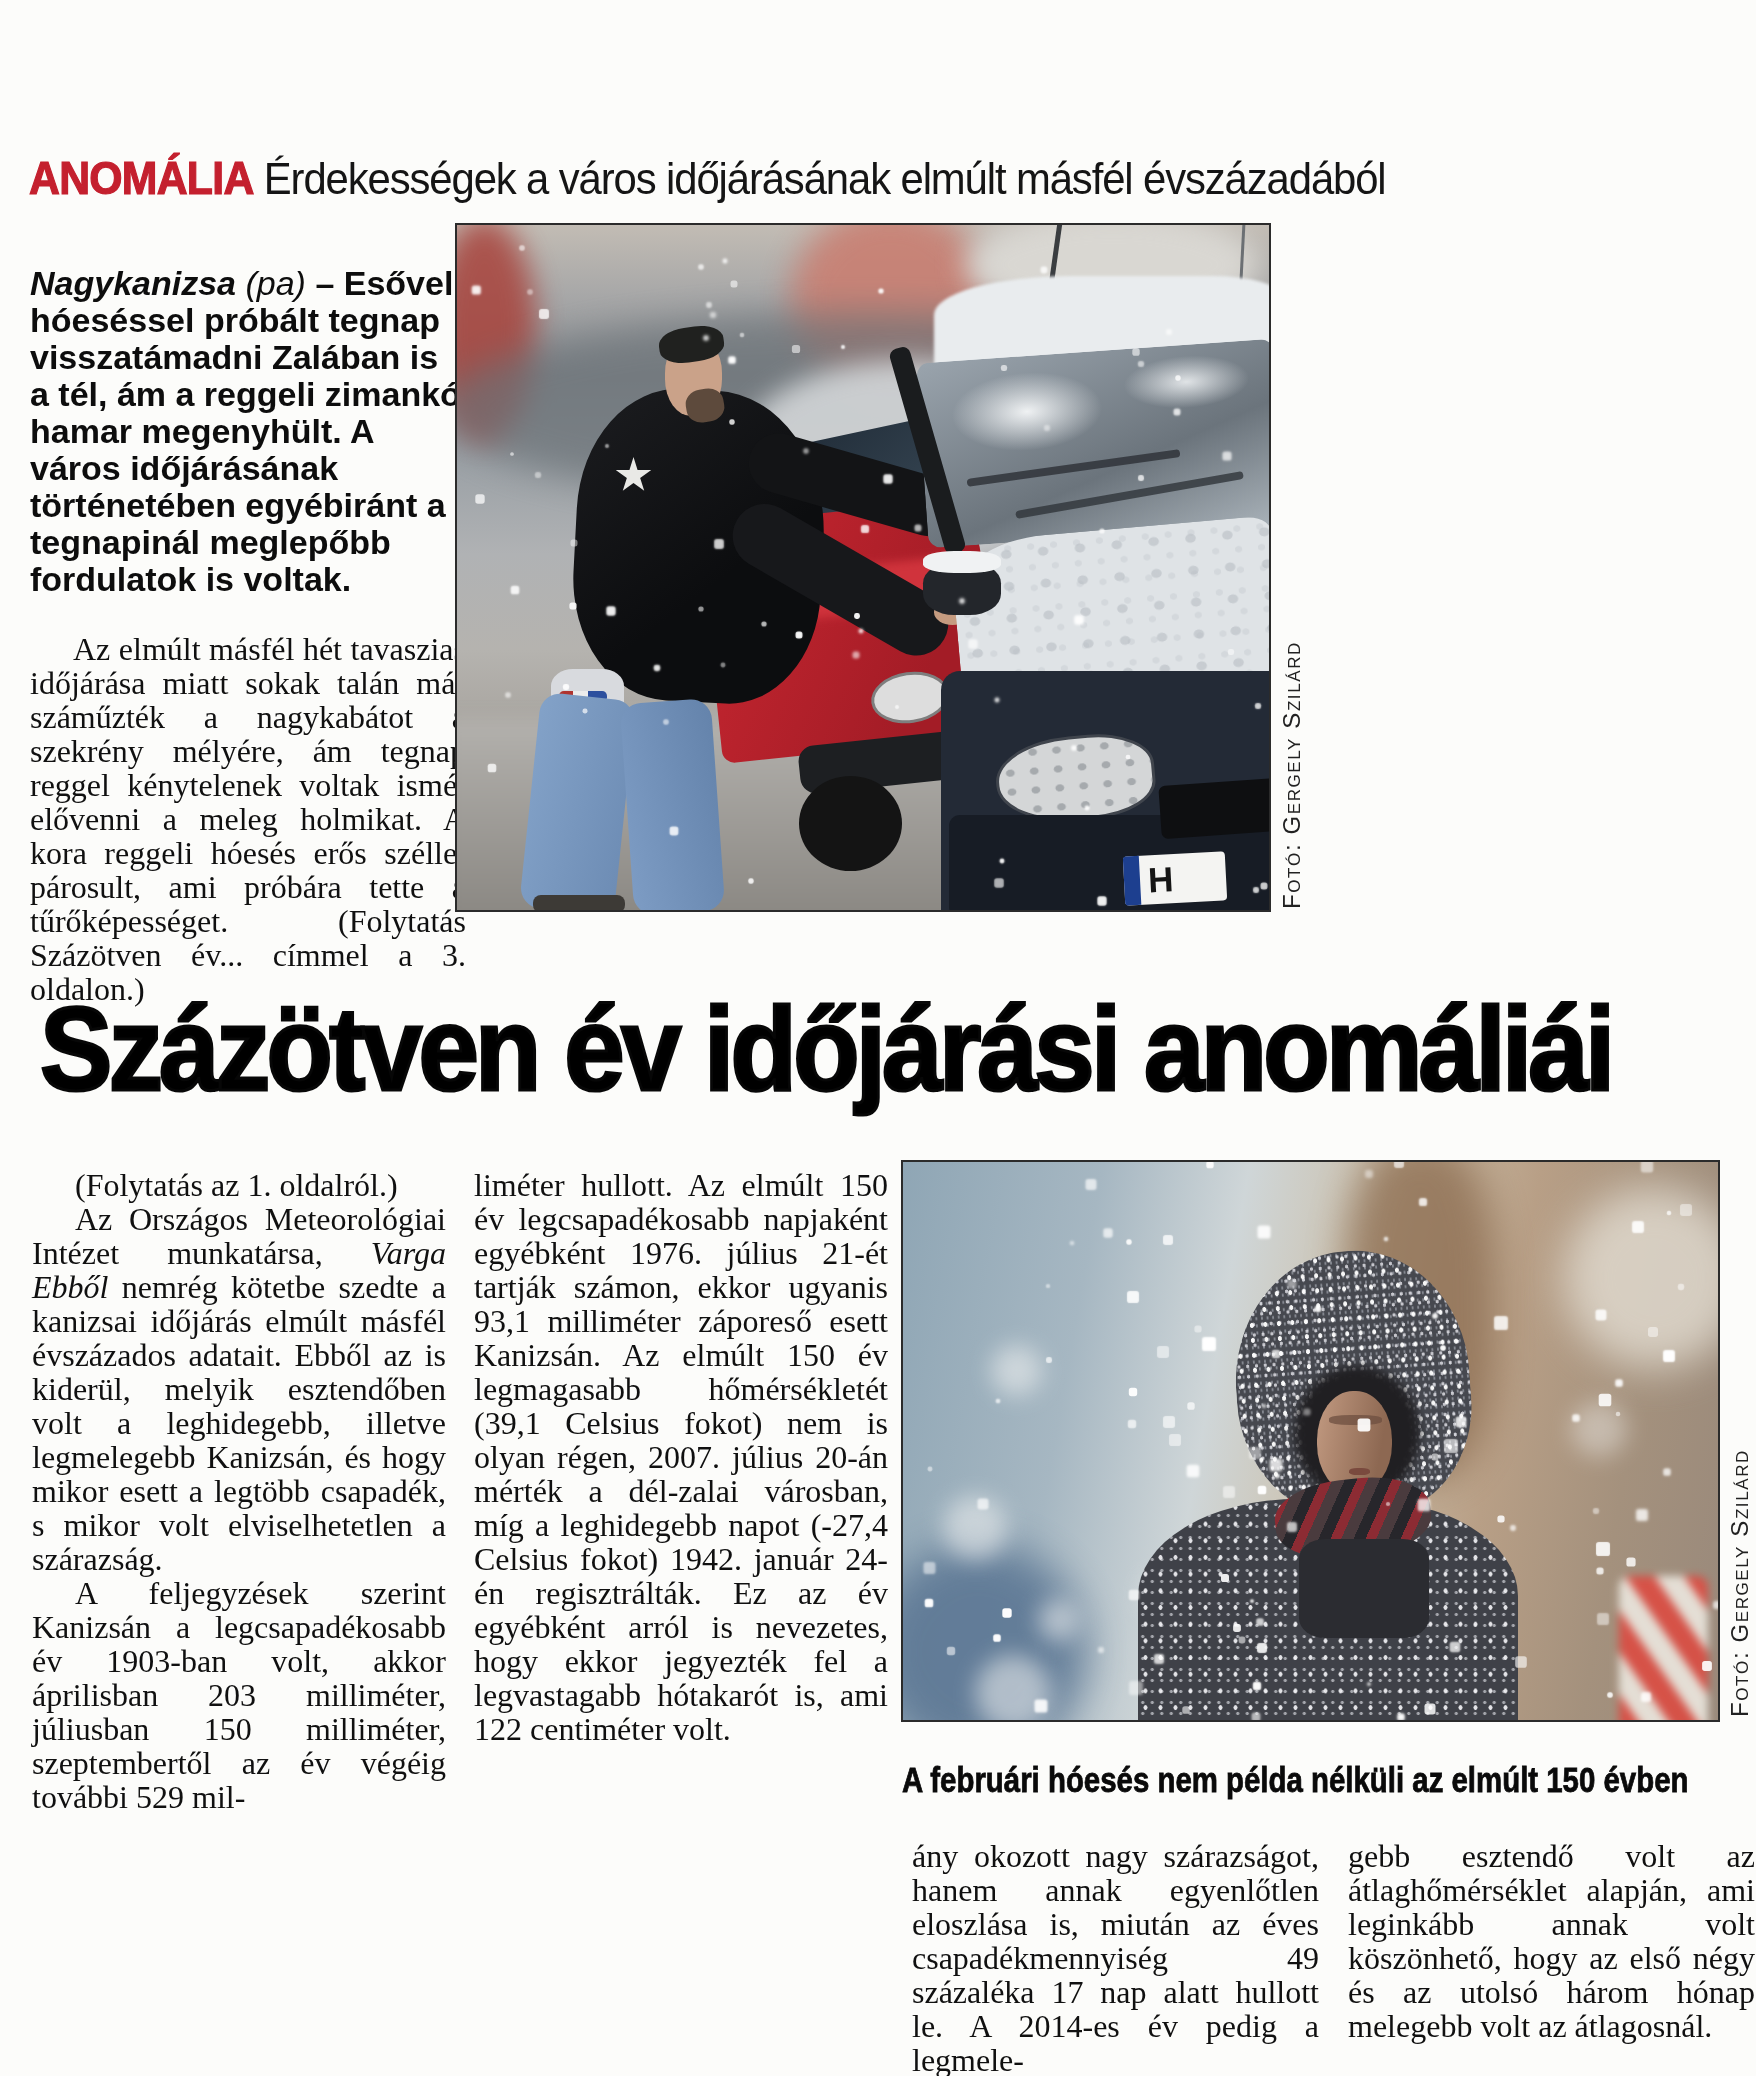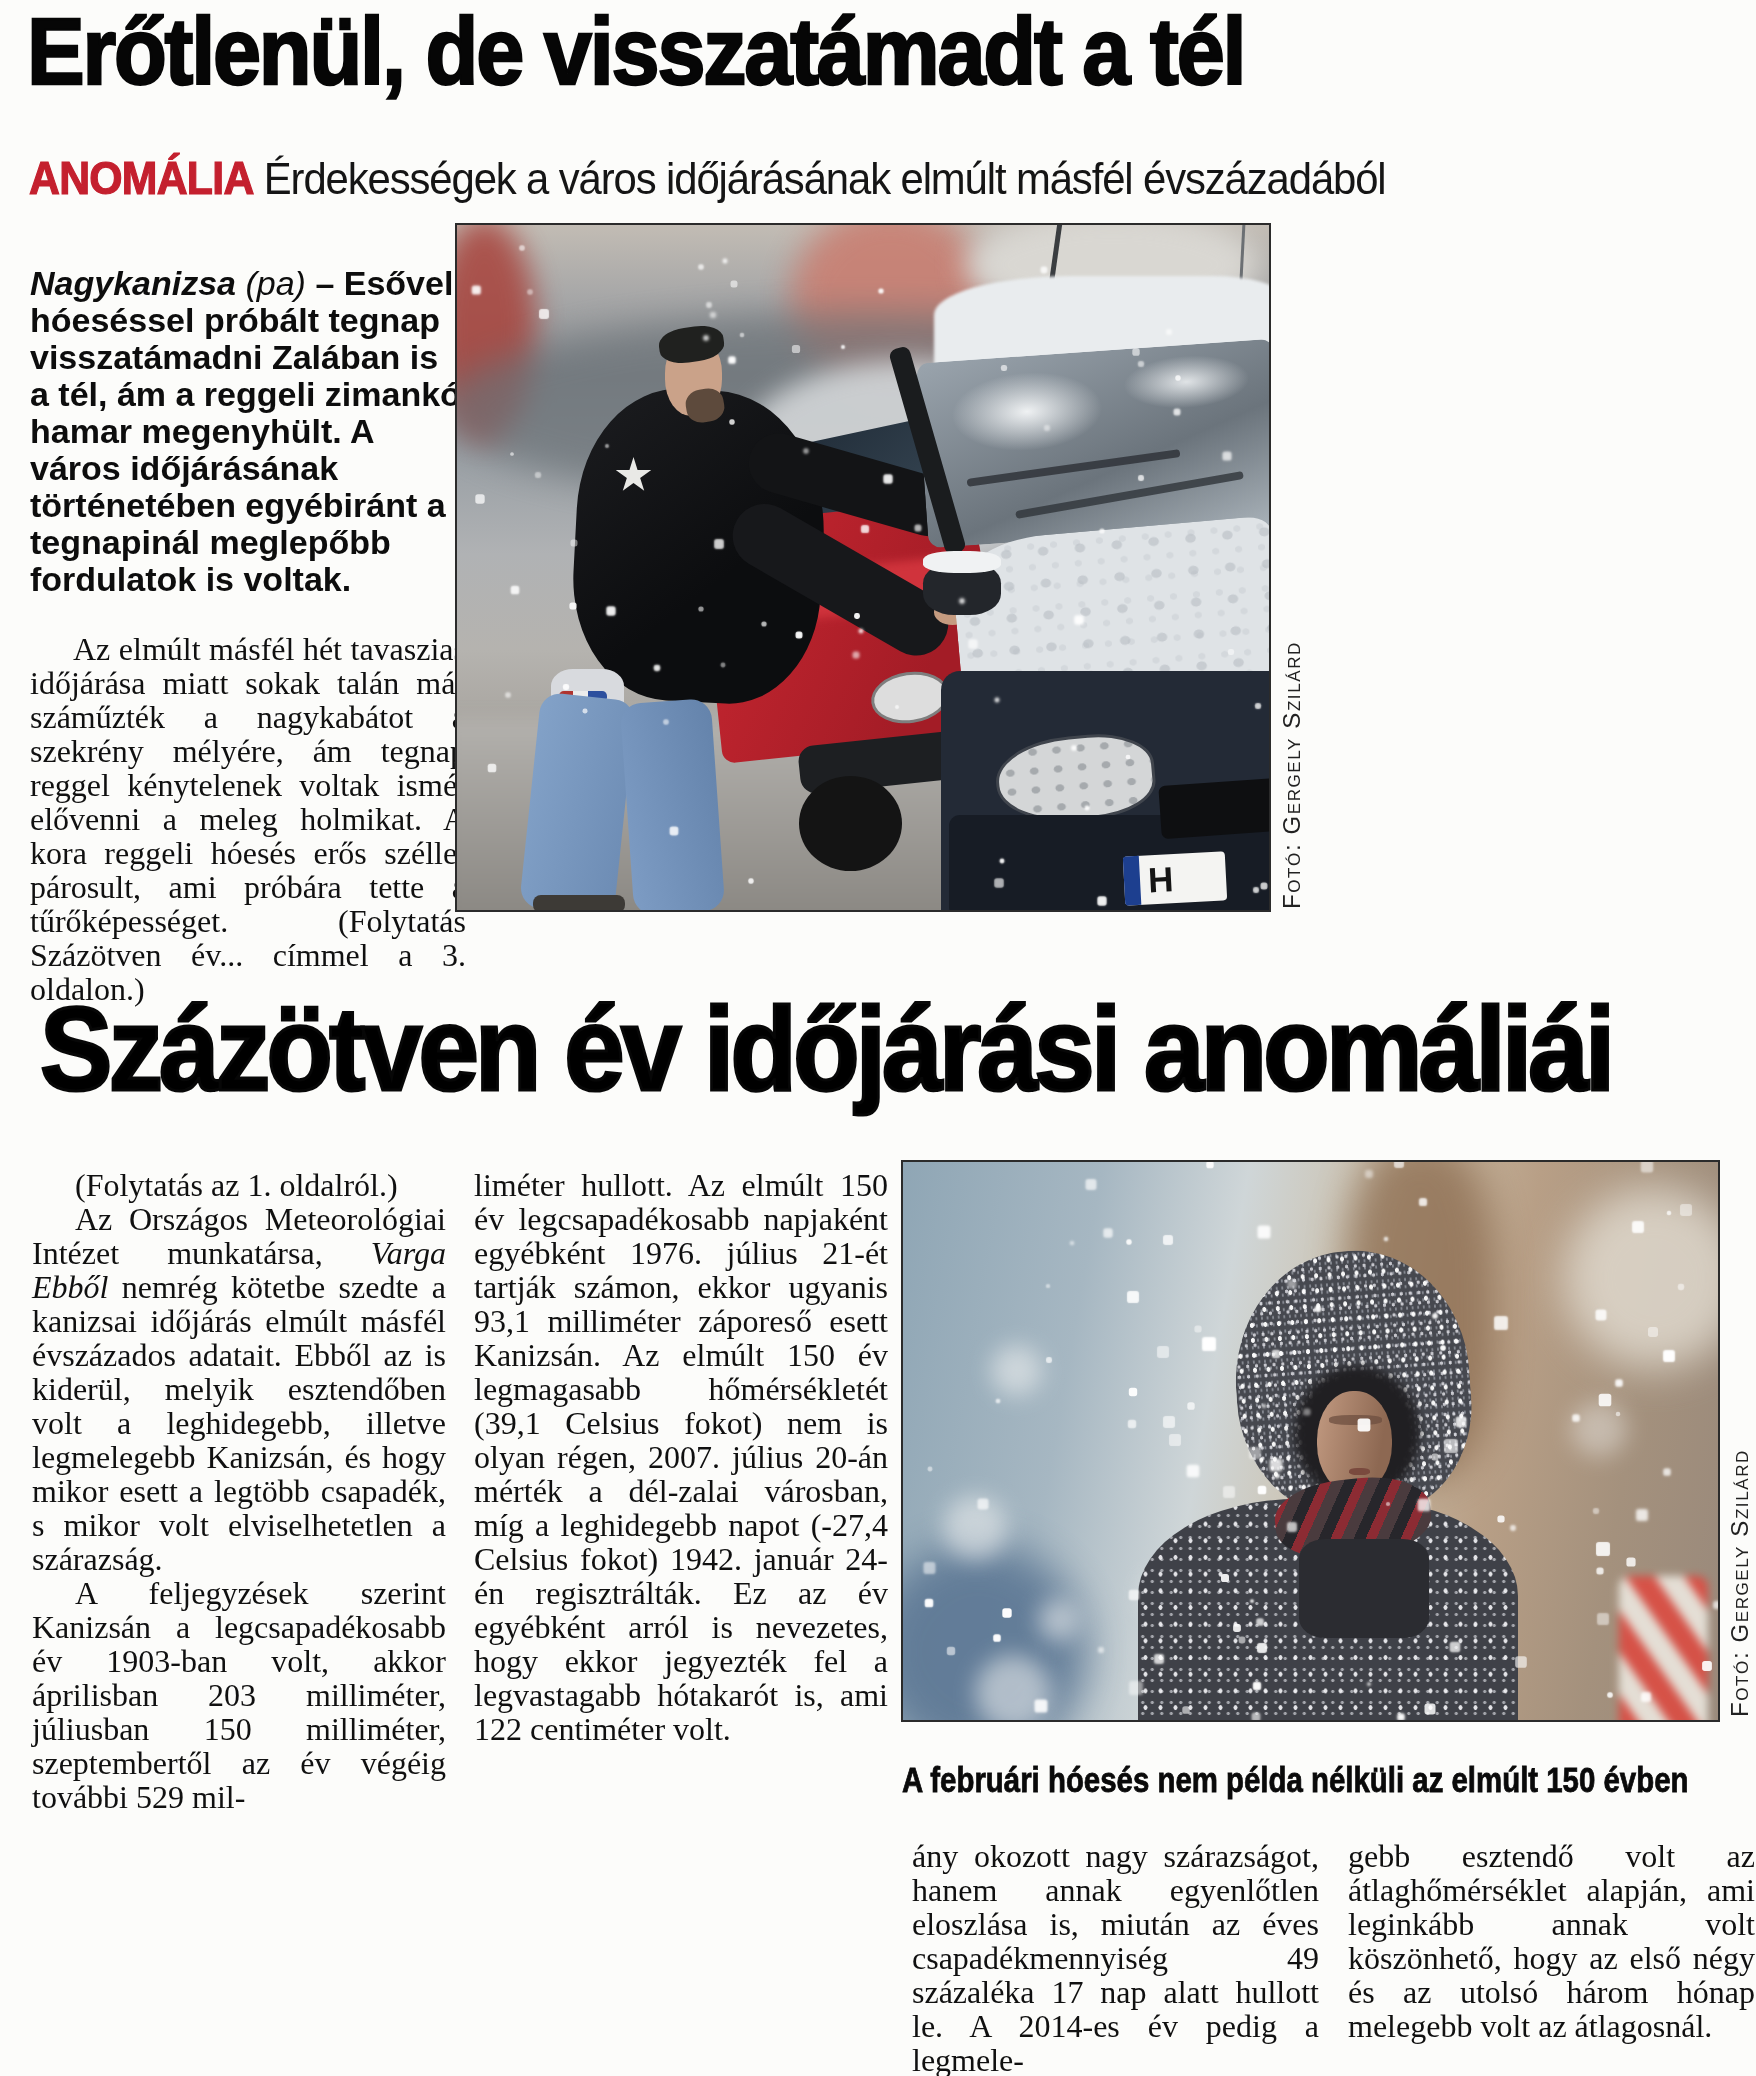--- a/index.html
+++ b/index.html
@@ -163,21 +163,20 @@
   .p2-mouth{left:446px;top:306px;width:20.7px;height:7.2px;background:#7a4a3e;border-radius:40%;}
   .p2-scarf{left:372px;top:317px;width:156px;height:78px;border-radius:44%;transform:rotate(-6deg);
       background:repeating-linear-gradient(120deg,#27262b 0 11px,#8c2b33 11px 20.7px,#4a3b3e 20.7px 32px);}
   .p2-chest{left:396px;top:377px;width:130px;height:99px;background:#2b2c31;border-radius:20%;}
 </style>
 </head>
 <body>
 
 <div class="page">
 
-  <div class="h1"><span class="cond">Erőtlenül, de visszatámadt a tél</span></div>
 
   <div class="kicker"><span class="cond"><span class="kicker-label">ANOMÁLIA</span><span class="kicker-sub">Érdekességek a város időjárásának elmúlt másfél évszázadából</span></span></div>
 
   <div class="a1col">
     <p class="lead">
       <span class="lead-loc">Nagykanizsa</span>
       <span class="lead-pa">(pa)</span>
       <span>–</span>
       <span>Esővel, hóeséssel próbált tegnap visszatámadni Zalában is a tél, ám a reggeli zimankó hamar megenyhült. A város időjárásának történetében egyébiránt a tegnapinál meglepőbb fordulatok is voltak.</span>
     </p>

